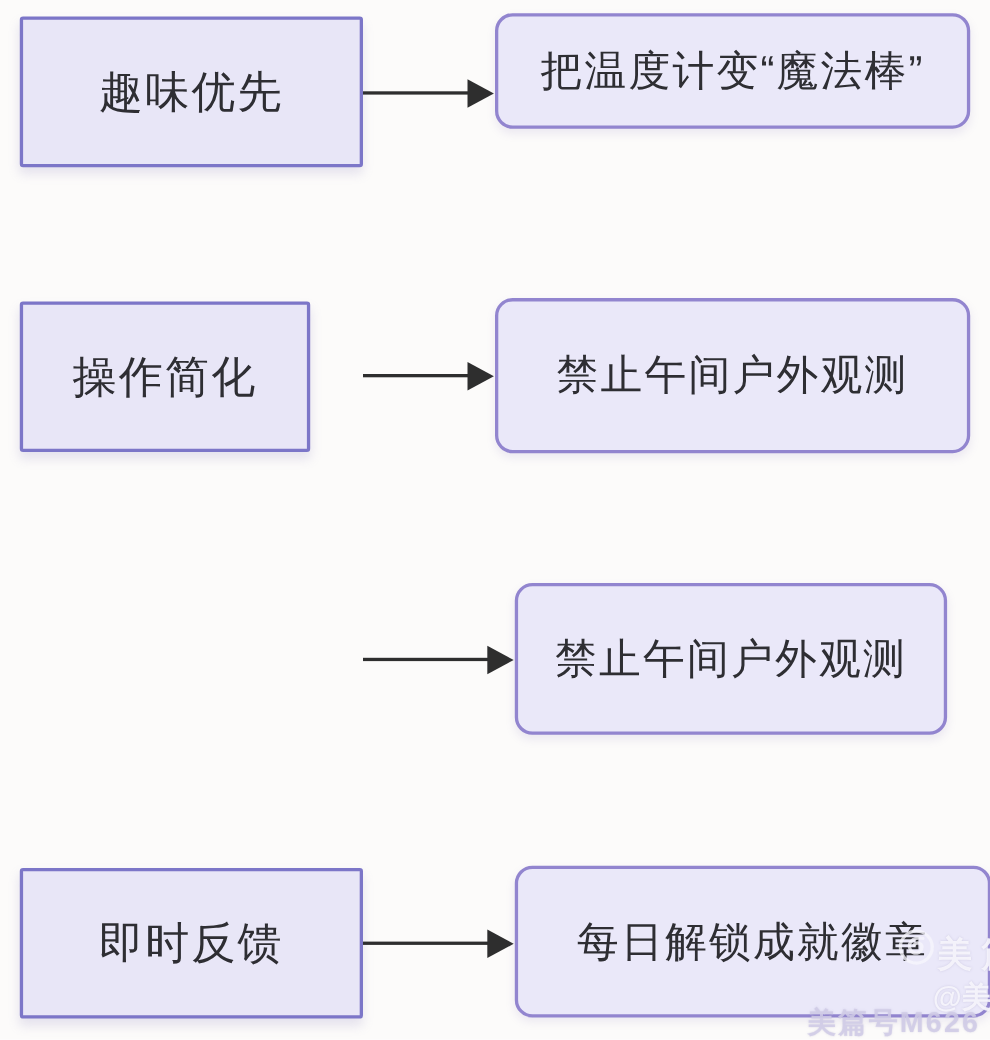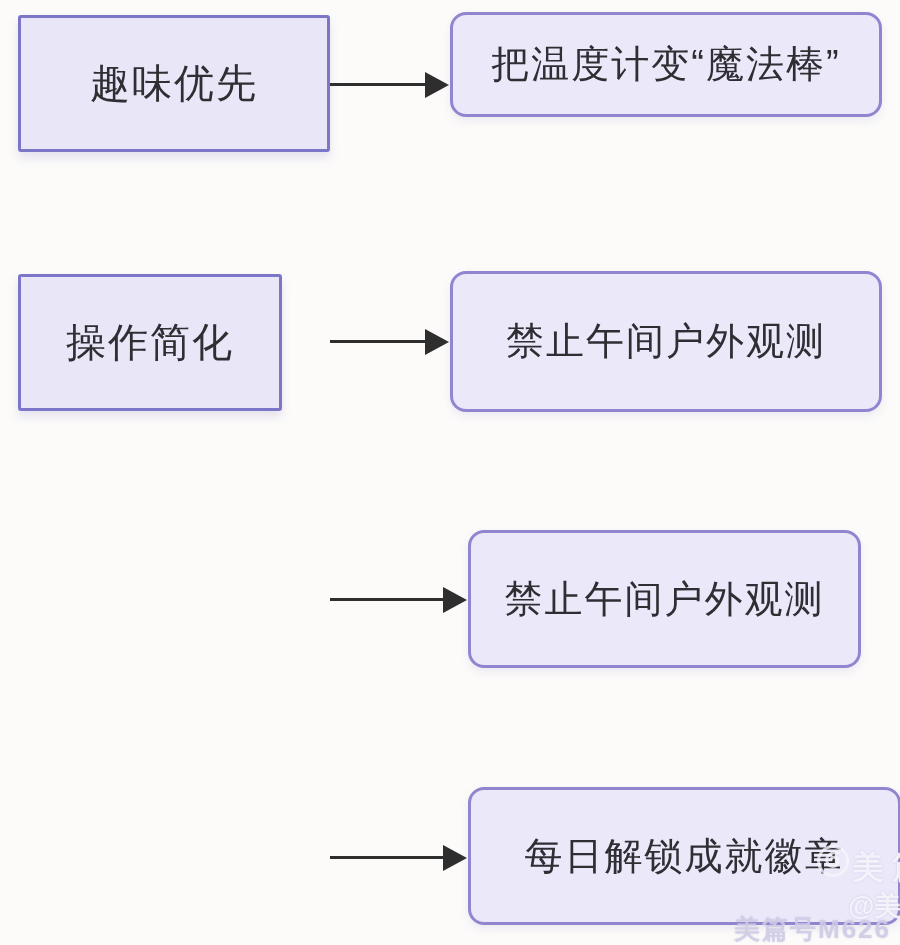--- a/index.html
+++ b/index.html
@@ -102,20 +102,23 @@
   <div class="arrow" style="left:330px; top:340px; width:96px;"></div>
   <div class="node node-right" style="left:450px; top:271px; width:432px; height:141px;">
     <span>禁止午间户外观测</span>
   </div>
 
   <div class="arrow" style="left:330px; top:598px; width:114px;"></div>
   <div class="node node-right" style="left:468px; top:530px; width:393px; height:138px;">
     <span>禁止午间户外观测</span>
   </div>
 
+  <div class="node node-left" style="left:18px; top:789px; width:312px; height:137px;">
+    <span>即时反馈</span>
+  </div>
   <div class="arrow" style="left:330px; top:856px; width:114px;"></div>
   <div class="node node-right" style="left:468px; top:787px; width:433px; height:138px;">
     <span>每日解锁成就徽章</span>
   </div>
 
   <svg class="wm-logo" viewBox="0 0 34 34">
     <circle cx="17" cy="17" r="14.5" fill="none" stroke="rgba(246,245,252,0.92)" stroke-width="3"></circle>
     <path d="M 23 9 C 14 7, 8 14, 12 20 C 15 24, 21 23, 22 18 C 23 13, 17 12, 15 15" fill="none" stroke="rgba(246,245,252,0.92)" stroke-width="3" stroke-linecap="round"></path>
   </svg>
   <div class="wm wm-brand">美篇</div>

